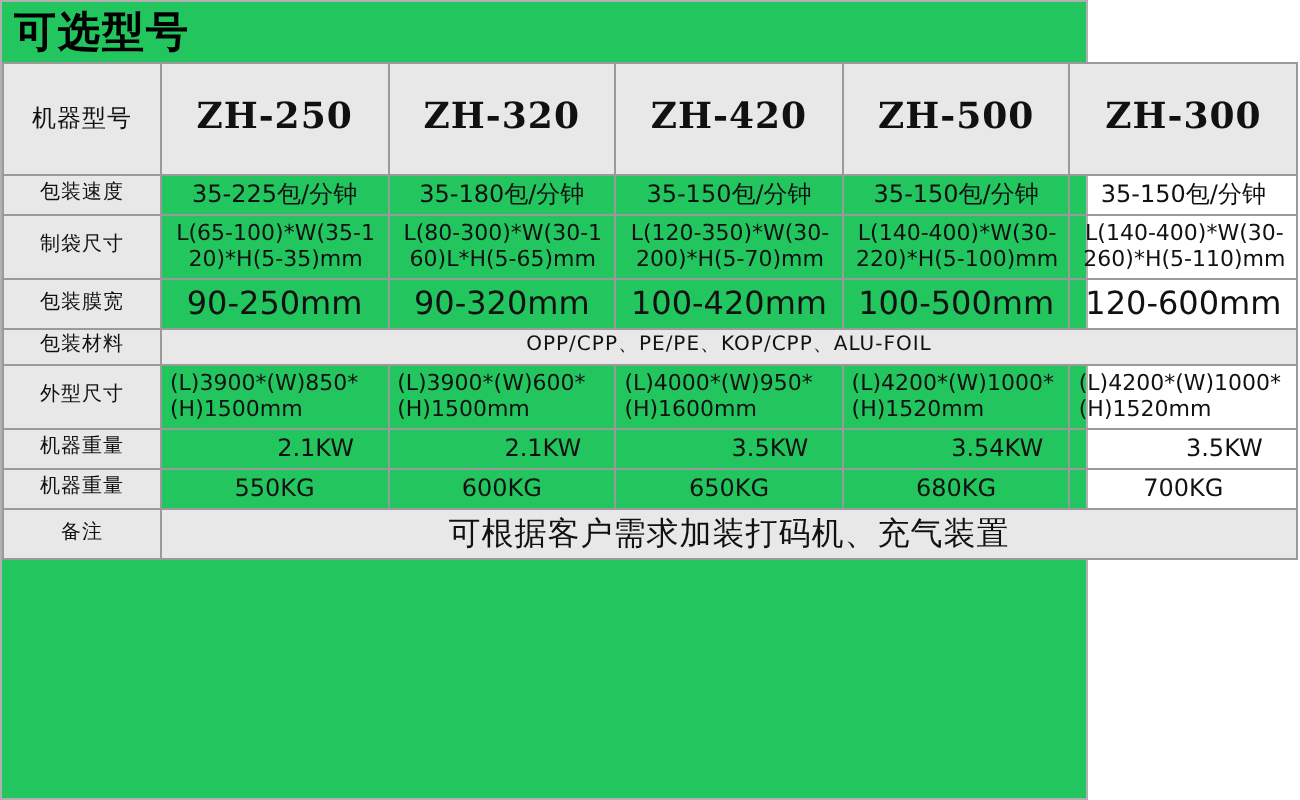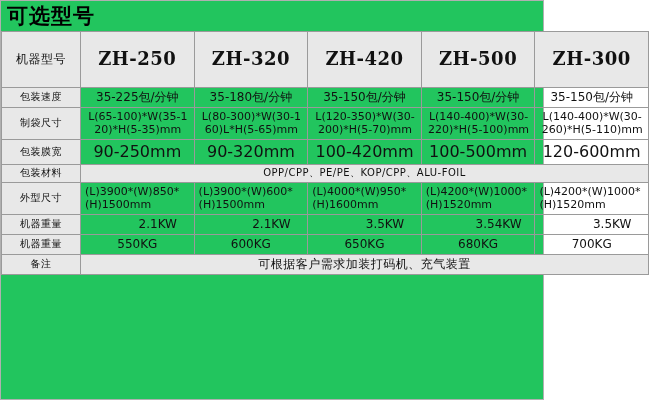--- a/index.html
+++ b/index.html
@@ -72,21 +72,21 @@
   }
   td.shaded {
     background: #e8e8e8;
   }
   .r-speed td:not(.rowhead) { font-size: 12px; }
   .r-bagsize td:not(.rowhead) { font-size: 11px; text-align: center; padding-left: 4px;}
   .r-filmwidth td:not(.rowhead) { font-size: 16px; }
   .r-dim td:not(.rowhead) { font-size: 11px; text-align: left; padding-left: 4px;}
   .r-power td:not(.rowhead) { font-size: 12px; padding-left: 44px; }
   .r-weight td:not(.rowhead) { font-size: 12px; }
-  .r-remark td.wide { font-size: 12px; }
+  .r-remark td.wide { font-size: 16px; }
 </style>
 </head>
 <body>
 
 <div class="page">
 
   <div class="title">可选型号</div>
 
   <table class="spec">
     <tbody>

